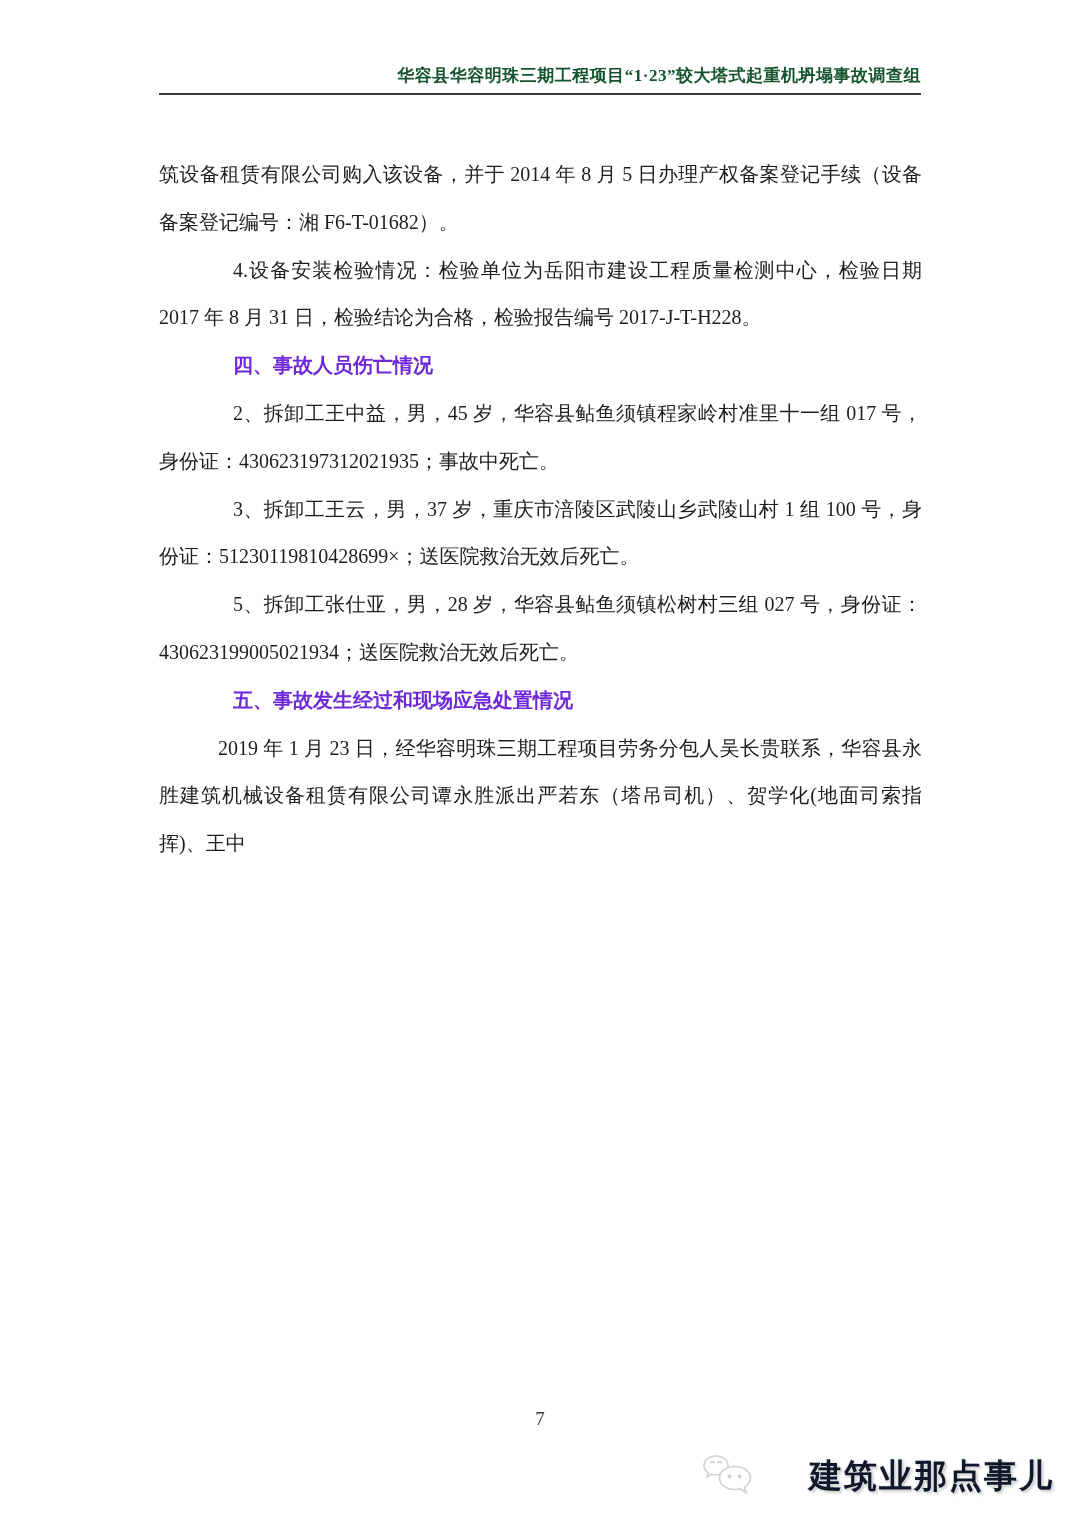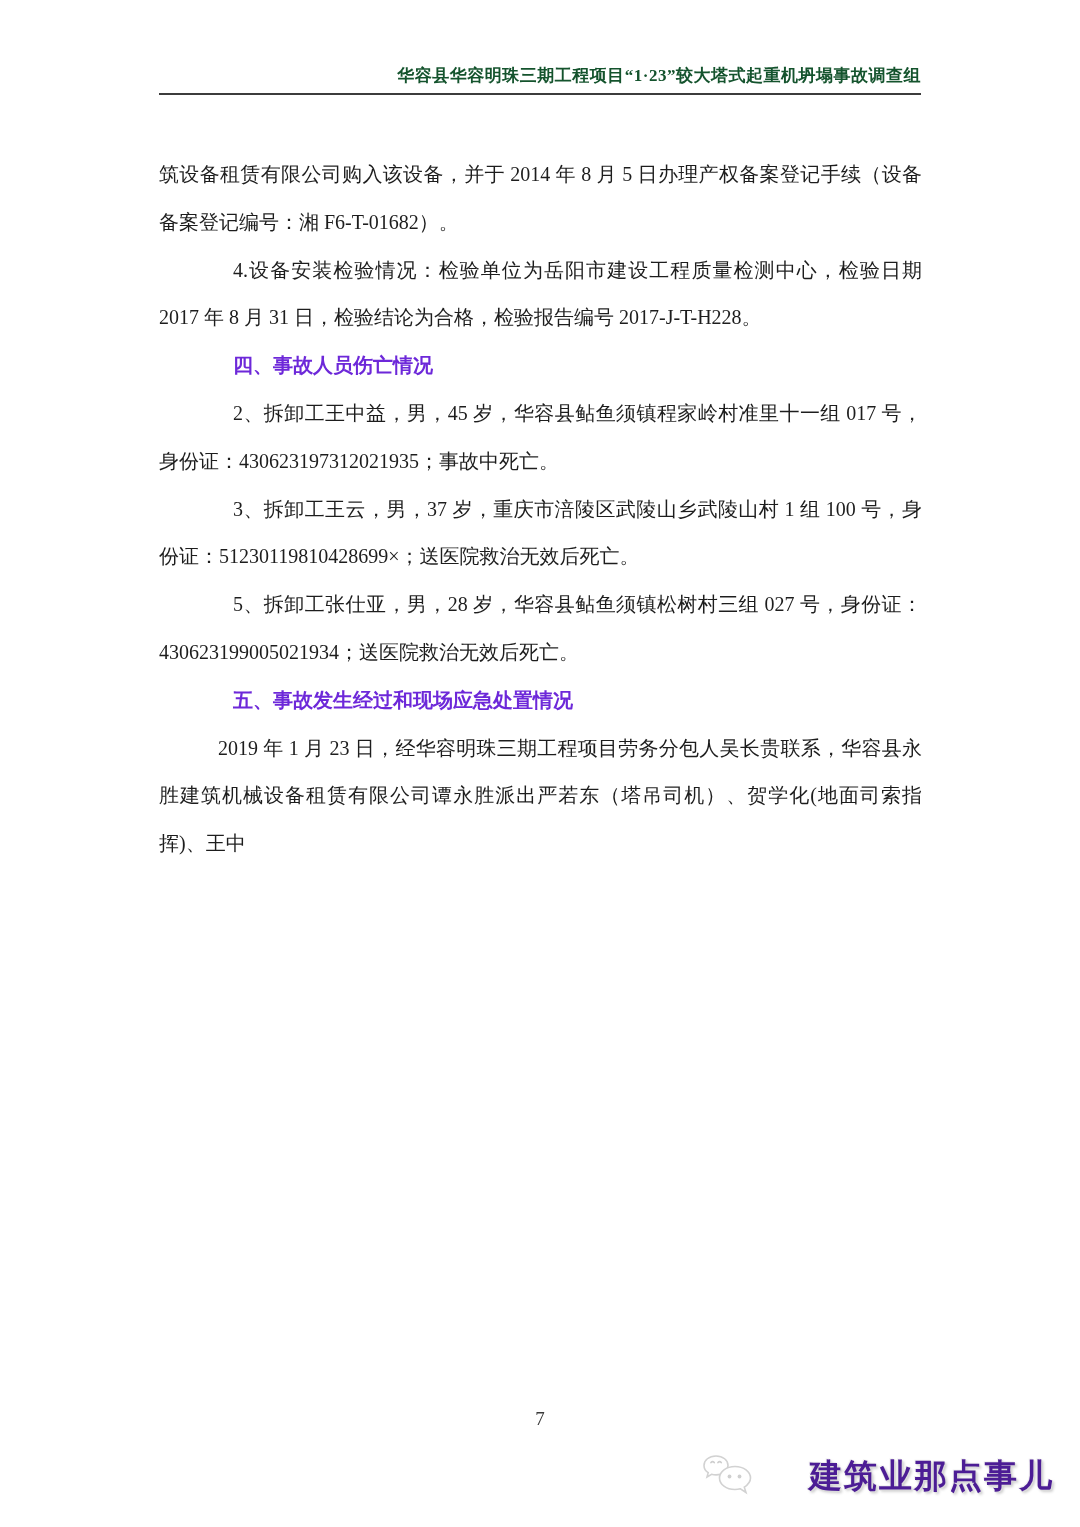--- a/index.html
+++ b/index.html
@@ -37,21 +37,21 @@
     text-align:center;font-size:19px;color:#3a3a3a;
   }
   .watermark{
     position:absolute;top:1453px;right:26px;
     display:flex;align-items:center;gap:10px;
   }
   .watermark-icon{width:52px;height:46px;flex:0 0 auto;}
   .watermark-label{
     font-size:33px;font-weight:700;letter-spacing:2px;
     font-family:"Liberation Sans","DejaVu Sans",sans-serif;
-    color:#4c1d95;
+    color:#0f172a;
     text-shadow:1px 1px 0 #dcdcdc, 2px 2px 3px #c6c6c6, -1px -1px 0 #f2f2f2;
     margin-left:45px;
   }
 </style>
 </head>
 <body>
 
 <div class="page">
 
   <div class="running-header">华容县华容明珠三期工程项目“1·23”较大塔式起重机坍塌事故调查组</div>

